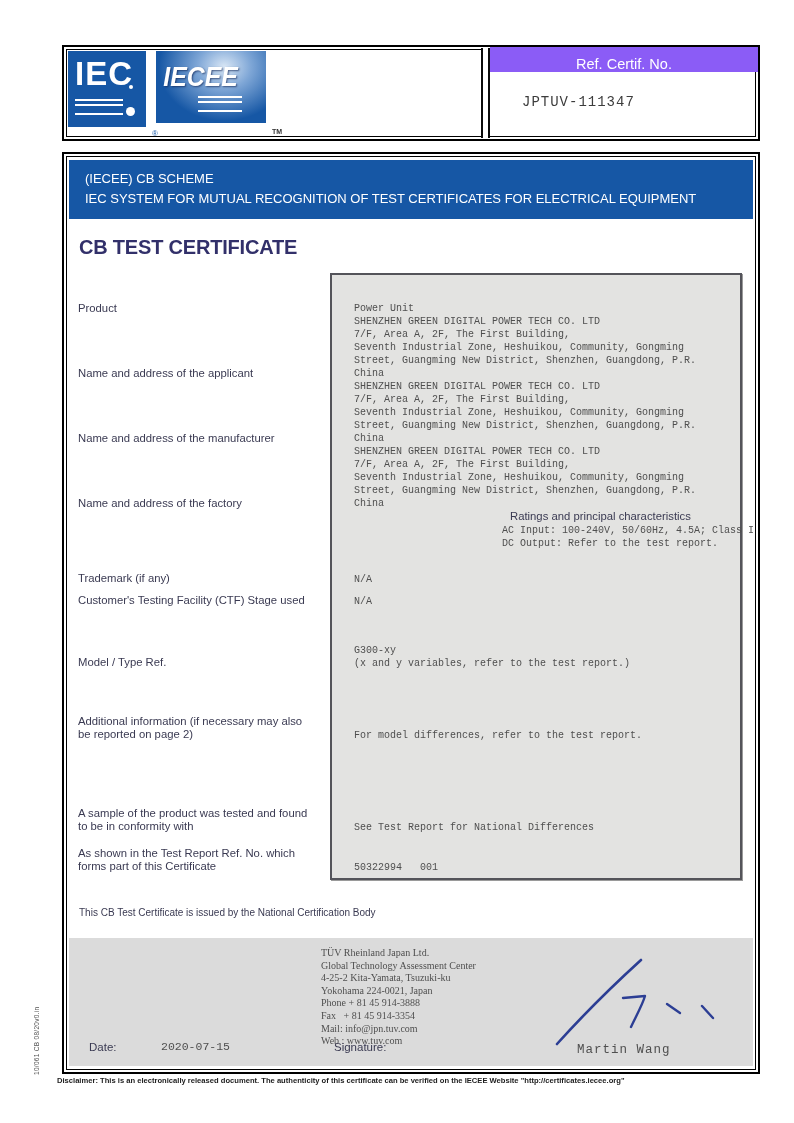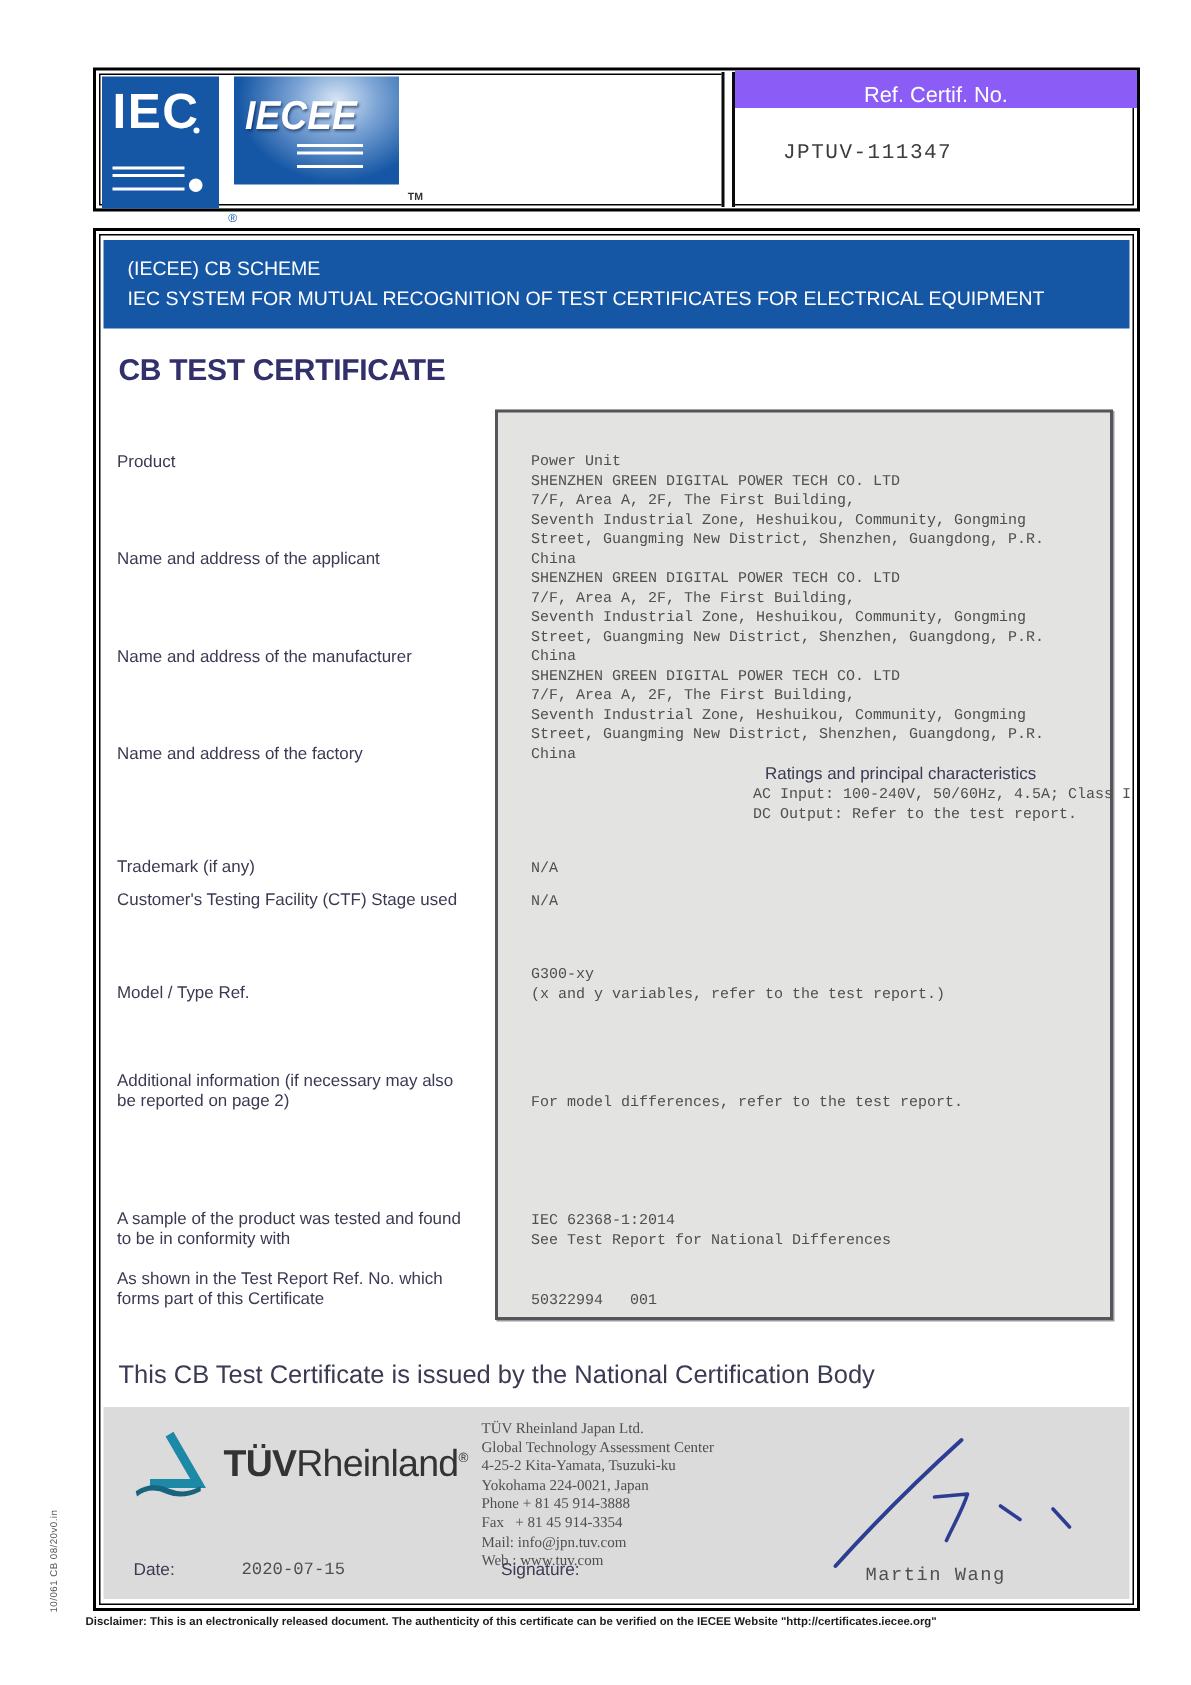--- a/index.html
+++ b/index.html
@@ -5,21 +5,21 @@
   html,body{margin:0;padding:0;}
   body{
     width:794px;height:1123px;position:relative;background:#fff;
     font-family:"Liberation Sans",sans-serif;overflow:hidden;
   }
   .dbl-border{border:2px solid #000;box-shadow:inset 0 0 0 2px #fff,inset 0 0 0 3px #000;}
 
   
   .header-box{position:absolute;left:62px;top:45px;width:694px;height:92px;background:#fff;display:flex;}
   .logo-strip{display:flex;align-items:flex-start;padding:3px 0 0 4px;}
-  .iec-logo{width:78px;height:88px;background:#1657A5;color:#fff;position:relative;margin-top:1px;}
+  .iec-logo{width:78px;height:76px;background:#1657A5;color:#fff;position:relative;margin-top:1px;}
   .iec-text{font-size:33px;font-weight:bold;letter-spacing:1px;padding:6px 0 0 7px;line-height:1;font-family:"Liberation Sans",sans-serif;}
   .iec-dot{position:absolute;left:61px;top:34px;width:4px;height:4px;background:#fff;border-radius:50%;}
   .iec-lines{position:absolute;left:7px;bottom:12px;width:48px;height:12px;border-top:2px solid #fff;border-bottom:2px solid #fff;}
   .iec-lines::after{content:"";position:absolute;left:0;top:3px;width:100%;height:2px;background:#fff;}
   .iec-ball{position:absolute;left:58px;bottom:11px;width:9px;height:9px;background:#fff;border-radius:50%;}
   .reg-mark{position:absolute;right:-12px;bottom:-11px;font-size:8px;color:#1657A5;}
   .iecee-logo{width:110px;height:72px;margin-left:10px;margin-top:1px;position:relative;
     background:radial-gradient(ellipse at 62% 22%, #d8e6f5 0%, #7ea6d6 28%, #1657A5 68%);}
   .iecee-text{color:#fff;font-style:italic;font-weight:bold;font-size:27px;letter-spacing:0px;padding:13px 0 0 8px;line-height:1;
     text-shadow:1px 1px 2px rgba(10,30,80,.65);transform:scaleX(.92);transform-origin:left;}
@@ -49,21 +49,21 @@
   .form-row:nth-child(3){min-height:64px;}
   .form-row:nth-child(4){min-height:64px;}
   .form-row:nth-child(5){min-height:38px;flex-direction:column;}
   .form-row:nth-child(6){min-height:36px;}
   .form-row:nth-child(7){min-height:22px;}
   .form-row:nth-child(8){min-height:62px;}
   .form-row:nth-child(9){min-height:72px;}
   .form-row:nth-child(10){min-height:92px;}
   .form-row:nth-child(11){min-height:40px;}
 
-  .issued-line{font-size:17px;color:#3A3A52;margin:27px 0 0 15px;}
+  .issued-line{font-size:10px;color:#3A3A52;margin:27px 0 0 15px;}
 
   
   .footer-box{position:absolute;left:5px;right:5px;bottom:6px;height:128px;background:#DBDBDB;}
   .tuv-logo{position:absolute;left:18px;top:12px;display:flex;align-items:center;}
   .tuv-words{font-size:25px;color:#333;margin-left:10px;letter-spacing:-0.5px;}
   .tuv-bold{font-weight:bold;}
   .tuv-reg{font-size:9px;vertical-align:super;}
   .tuv-address{position:absolute;left:252px;top:9px;font-family:Liberation Serif, serif;font-size:10px;line-height:12.6px;color:#4F4F4F;}
   .aline{white-space:pre;}
   .date-label{position:absolute;left:20px;bottom:13px;font-size:11.5px;color:#3A3A52;}
@@ -186,44 +186,36 @@
   <div class="form-row">
     <div class="field-label">Additional information (if necessary may also be reported on page 2)</div>
     <div class="field-value">
             <div class="vline">For model differences, refer to the test report.</div>
           </div>
   </div>
 
   <div class="form-row">
     <div class="field-label">A sample of the product was tested and found to be in conformity with</div>
     <div class="field-value">
-            <div class="vline">IEC 62368-1:2014</div>
             <div class="vline">See Test Report for National Differences</div>
           </div>
   </div>
 
   <div class="form-row">
     <div class="field-label">As shown in the Test Report Ref. No. which forms part of this Certificate</div>
     <div class="field-value">
             <div class="vline">50322994   001</div>
           </div>
   </div>
 </div>
   </div>
 
   <div class="issued-line">This CB Test Certificate is issued by the National Certification Body</div>
 
   <div class="footer-box">
-    <div class="tuv-logo">
-      <svg width="52" height="52" viewBox="0 0 60 60">
-        <path d="M30 7 L52 45 L15 45" fill="none" stroke="#1C89A6" stroke-width="7" stroke-linejoin="miter"></path>
-        <path d="M4 51 Q 16 43 30 49 Q 42 54 54 47 L54 51 Q 40 58 28 53 Q 15 47 5 55 Z" fill="#16647E"></path>
-      </svg>
-      <div class="tuv-words"><span class="tuv-bold">TÜV</span><span>Rheinland</span><span class="tuv-reg">®</span></div>
-    </div>
 
     <div class="tuv-address" id="tuv-address">
         <div class="aline">TÜV Rheinland Japan Ltd.</div>
         <div class="aline">Global Technology Assessment Center</div>
         <div class="aline">4-25-2 Kita-Yamata, Tsuzuki-ku</div>
         <div class="aline">Yokohama 224-0021, Japan</div>
         <div class="aline">Phone + 81 45 914-3888</div>
         <div class="aline">Fax   + 81 45 914-3354</div>
         <div class="aline">Mail: info@jpn.tuv.com</div>
         <div class="aline">Web : www.tuv.com</div>

